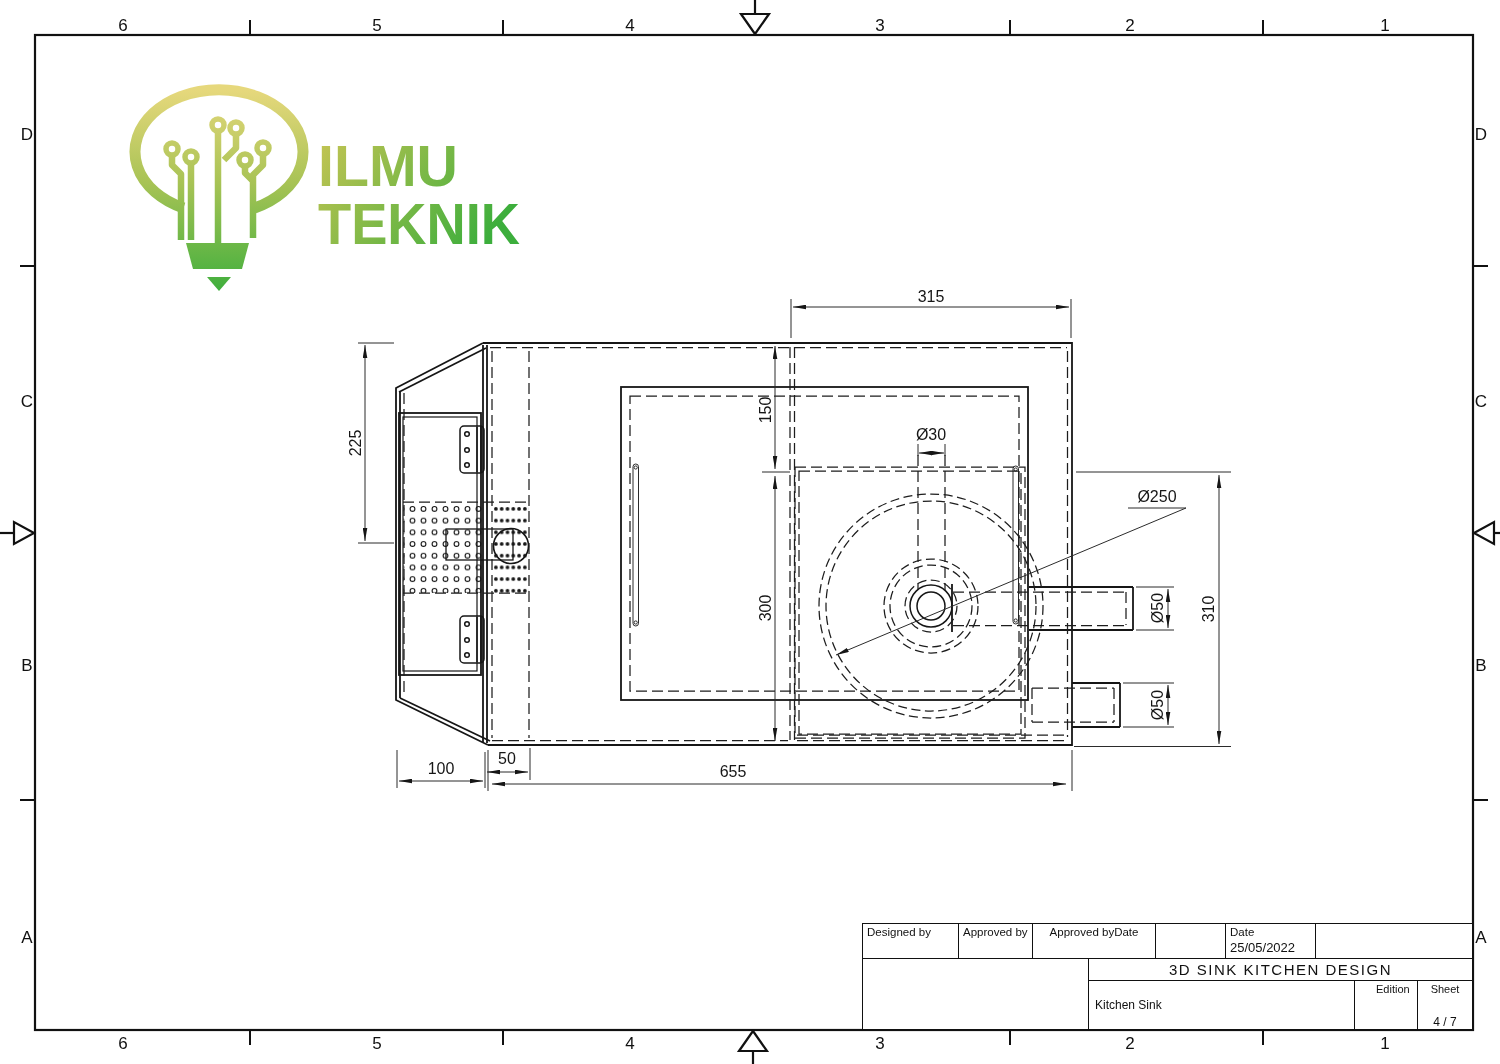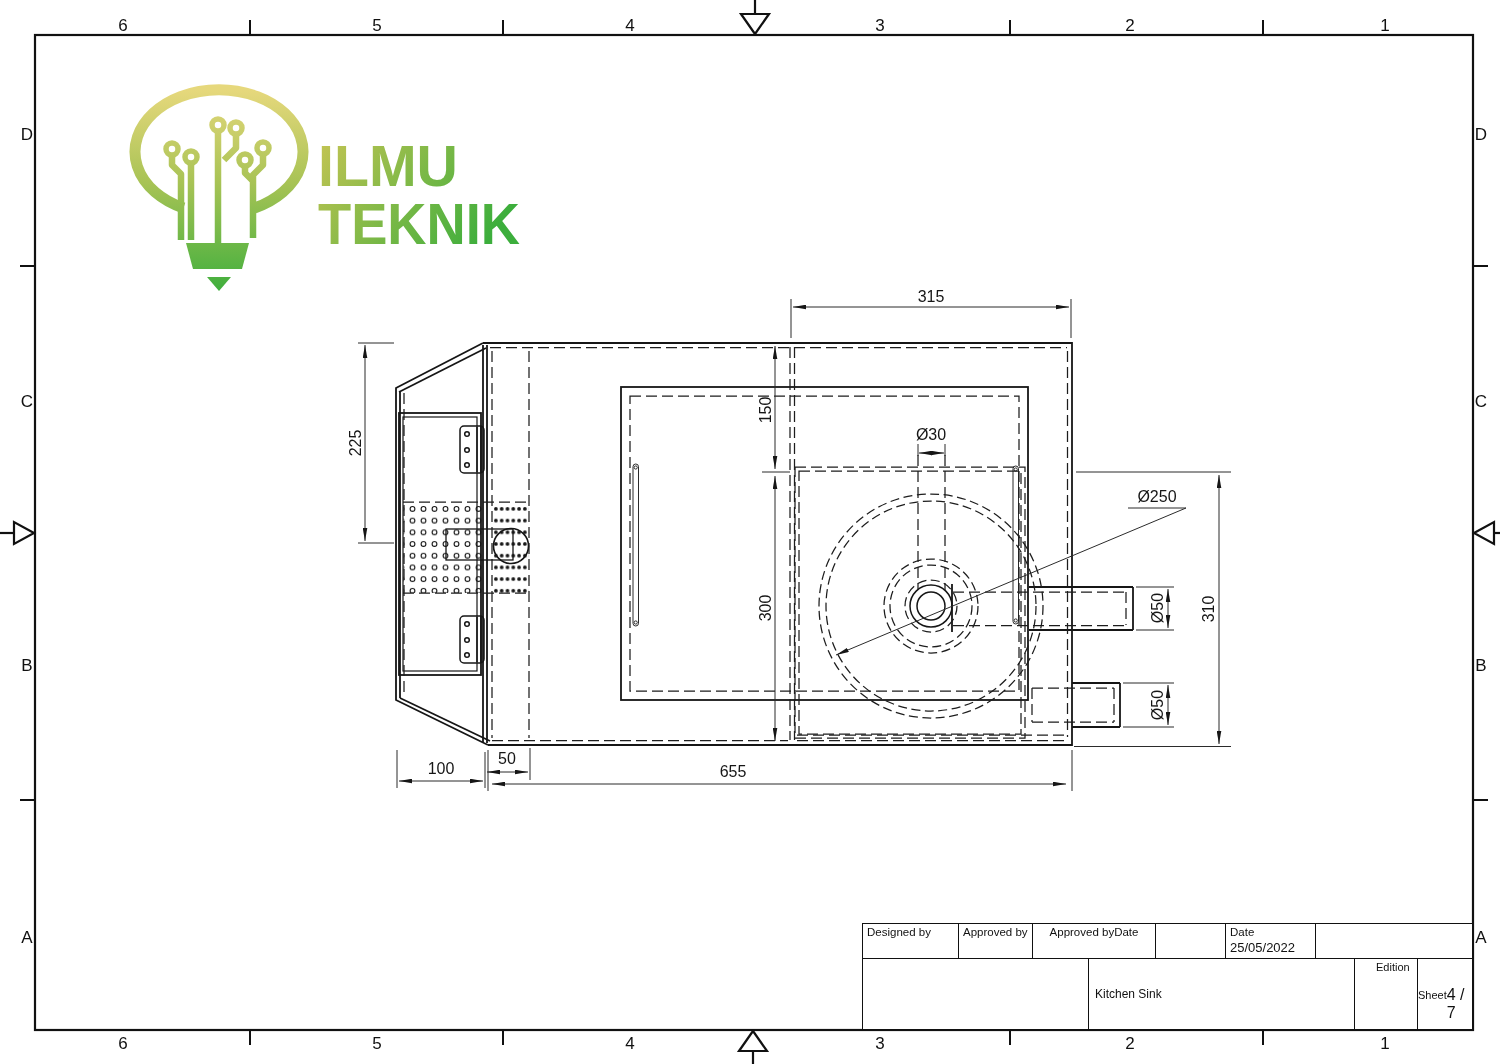--- a/index.html
+++ b/index.html
@@ -25,23 +25,23 @@
   .datev{font-size:13px;margin-top:2px;}
   .tb-row2{display:flex;height:70px;}
   .tb-left{width:226px;box-sizing:border-box;border-right:1.4px solid #111;}
   .tb-right{flex:1;display:flex;flex-direction:column;}
   .tb-title{height:35px;box-sizing:border-box;border-bottom:1.4px solid #111;
             display:flex;align-items:center;justify-content:center;
             font-size:15px;letter-spacing:1.5px;}
   .tb-bot{flex:1;display:flex;}
   .tb-part{flex:1;display:flex;align-items:center;padding-left:6px;font-size:12px;}
   .tb-ed{width:63px;box-sizing:border-box;border-left:1.4px solid #111;padding:2px 21px;font-size:11px;text-align:right;margin-left:48px;}
-  .tb-sh{width:55px;box-sizing:border-box;border-left:1.4px solid #111;display:flex;flex-direction:row;align-items:center;}
+  .tb-sh{width:55px;box-sizing:border-box;border-left:1.4px solid #111;display:flex;flex-direction:column;align-items:center;}
   .tb-sh .lab{font-size:11px;margin-top:2px;}
-  .tb-sh .val{font-size:16px;margin-top:20px;}
+  .tb-sh .val{font-size:12px;margin-top:20px;}
 </style>
 </head>
 <body>
 
 <div class="sheet">
 
 <svg width="1500" height="1064" viewBox="0 0 1500 1064">
   <defs>
     <marker id="arw" viewBox="0 0 13 5" refX="13" refY="2.5" markerWidth="13" markerHeight="5" orient="auto" markerUnits="userSpaceOnUse">
       <path d="M13,2.5 L0,0.2 L0,4.8 Z" fill="#161616"></path>
@@ -316,20 +316,21 @@
     <div class="cell c4"></div>
     <div class="cell c5">
       <span>Date</span>
       <span class="datev">25/05/2022</span>
     </div>
     <div class="cell c6"></div>
   </div>
   <div class="tb-row2">
     <div class="tb-left"></div>
     <div class="tb-right">
+      <div class="tb-title">3D SINK KITCHEN DESIGN</div>
       <div class="tb-bot">
         <div class="tb-part">Kitchen Sink</div>
         <div class="tb-ed">
           <span>Edition</span>
         </div>
         <div class="tb-sh">
           <span class="lab">Sheet</span>
           <span class="val">4 / 7</span>
         </div>
       </div>

